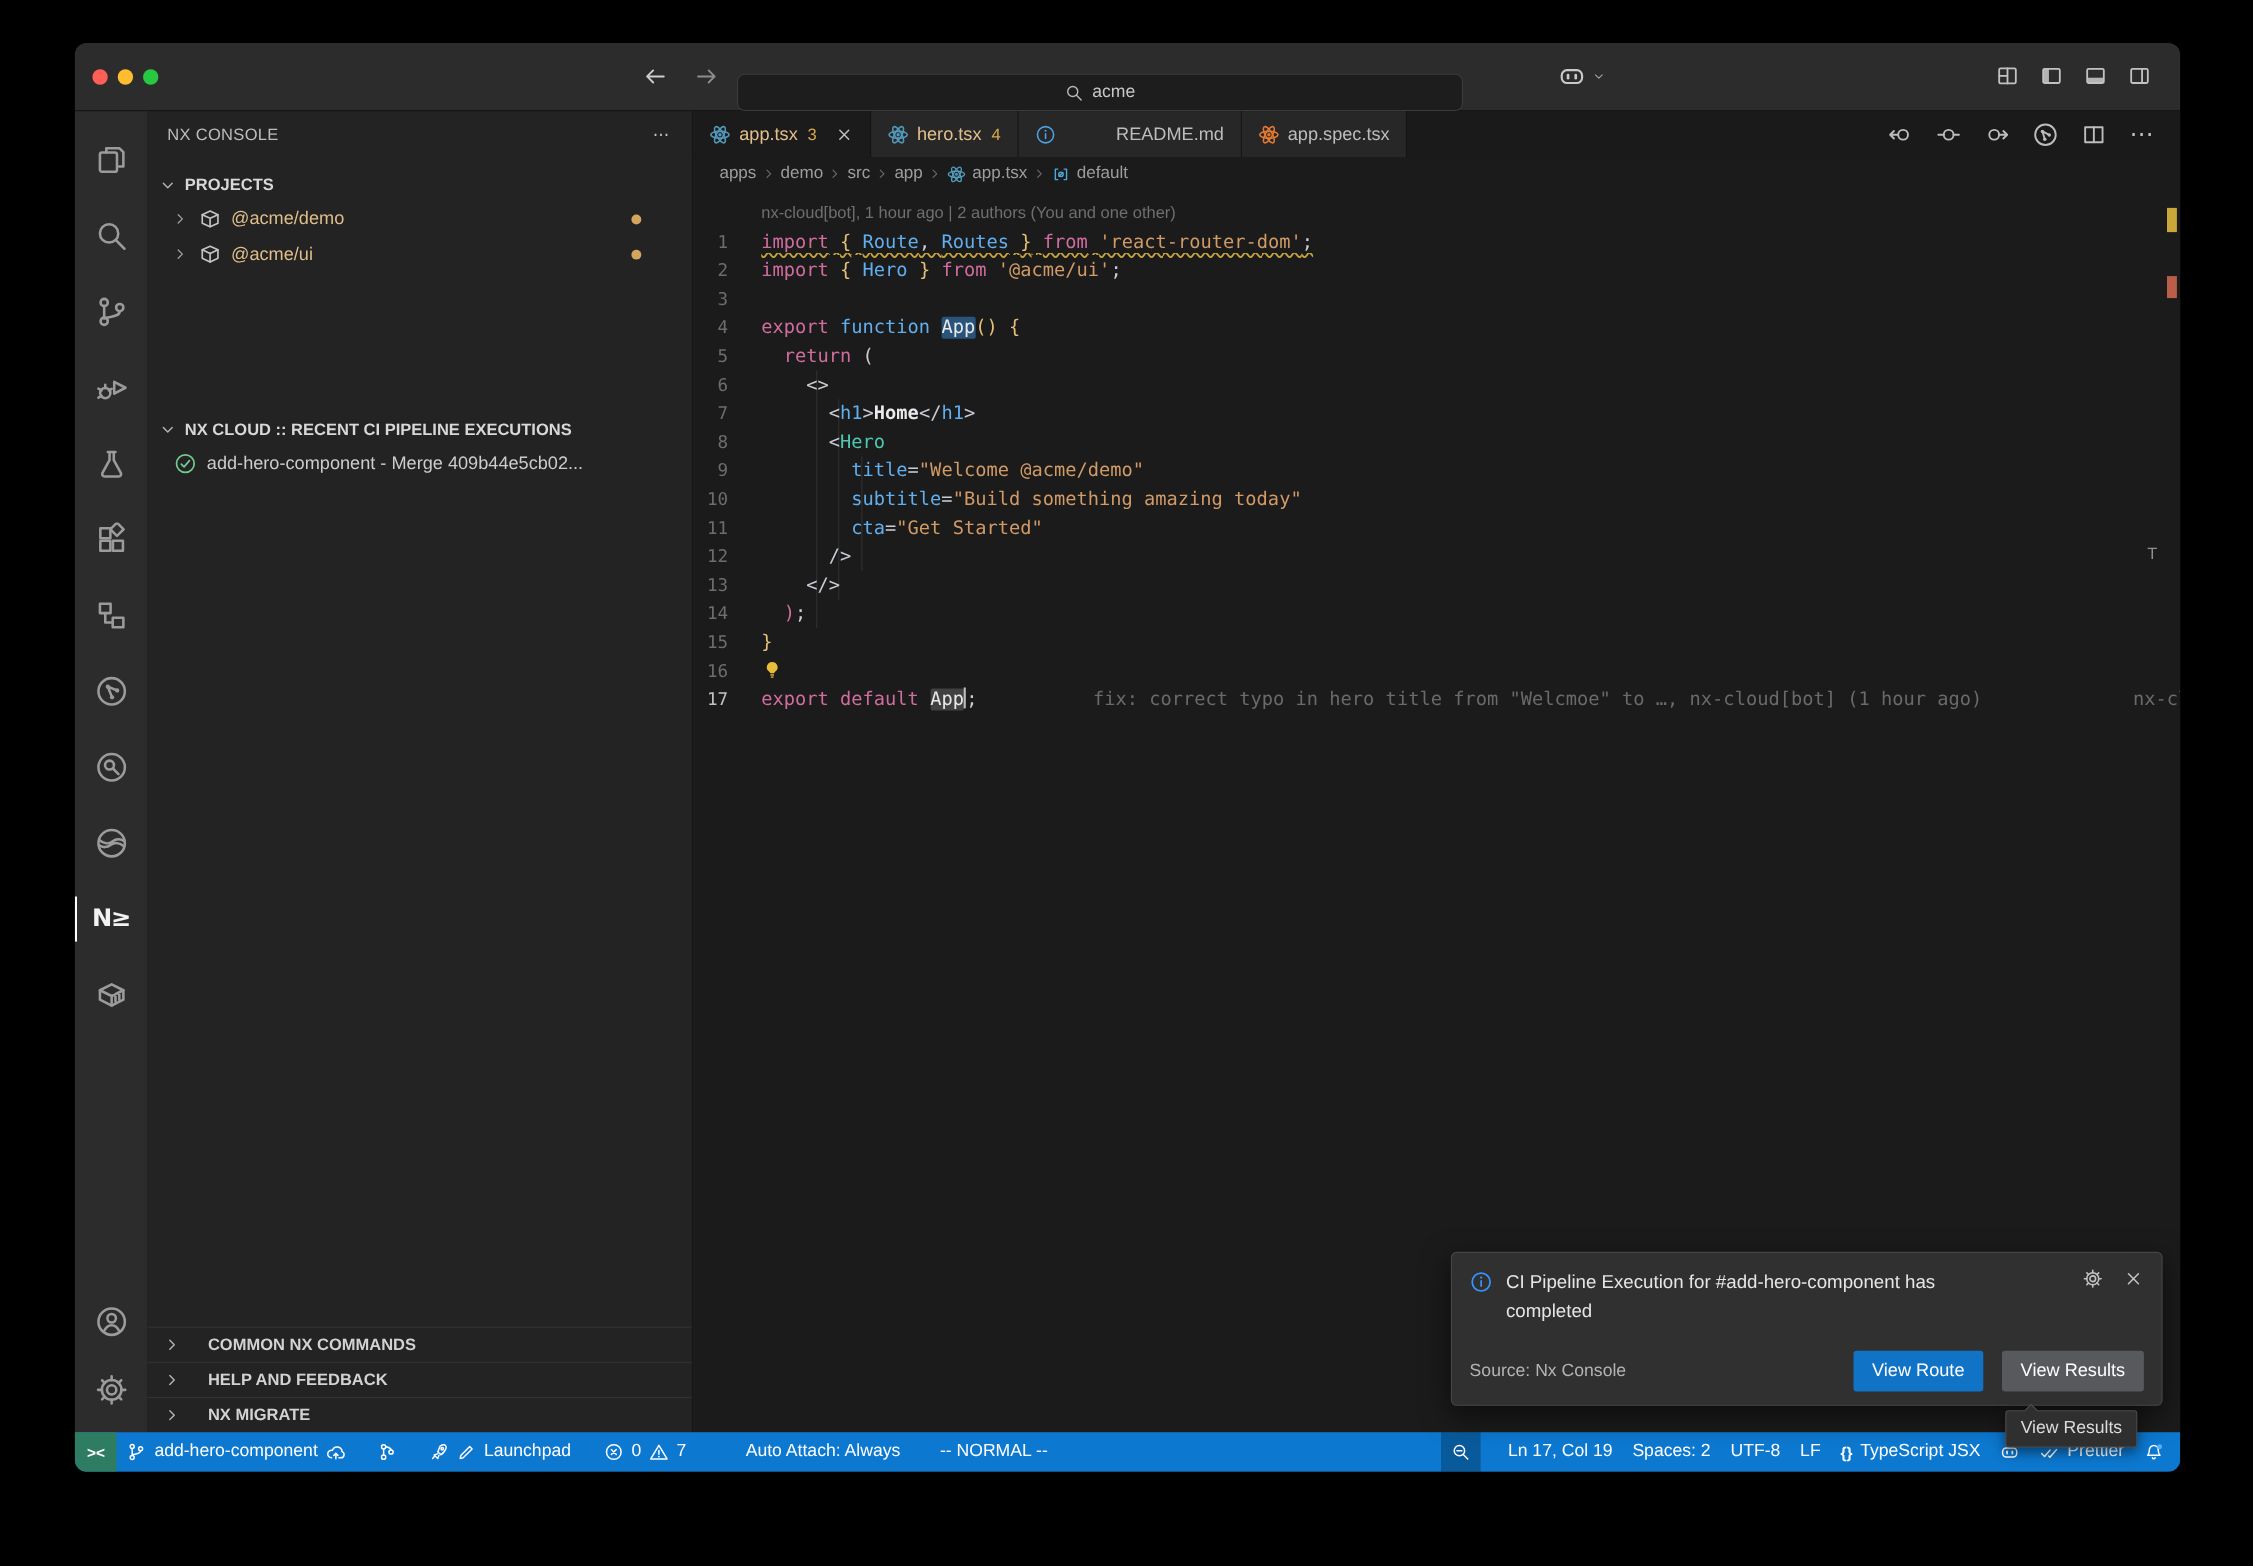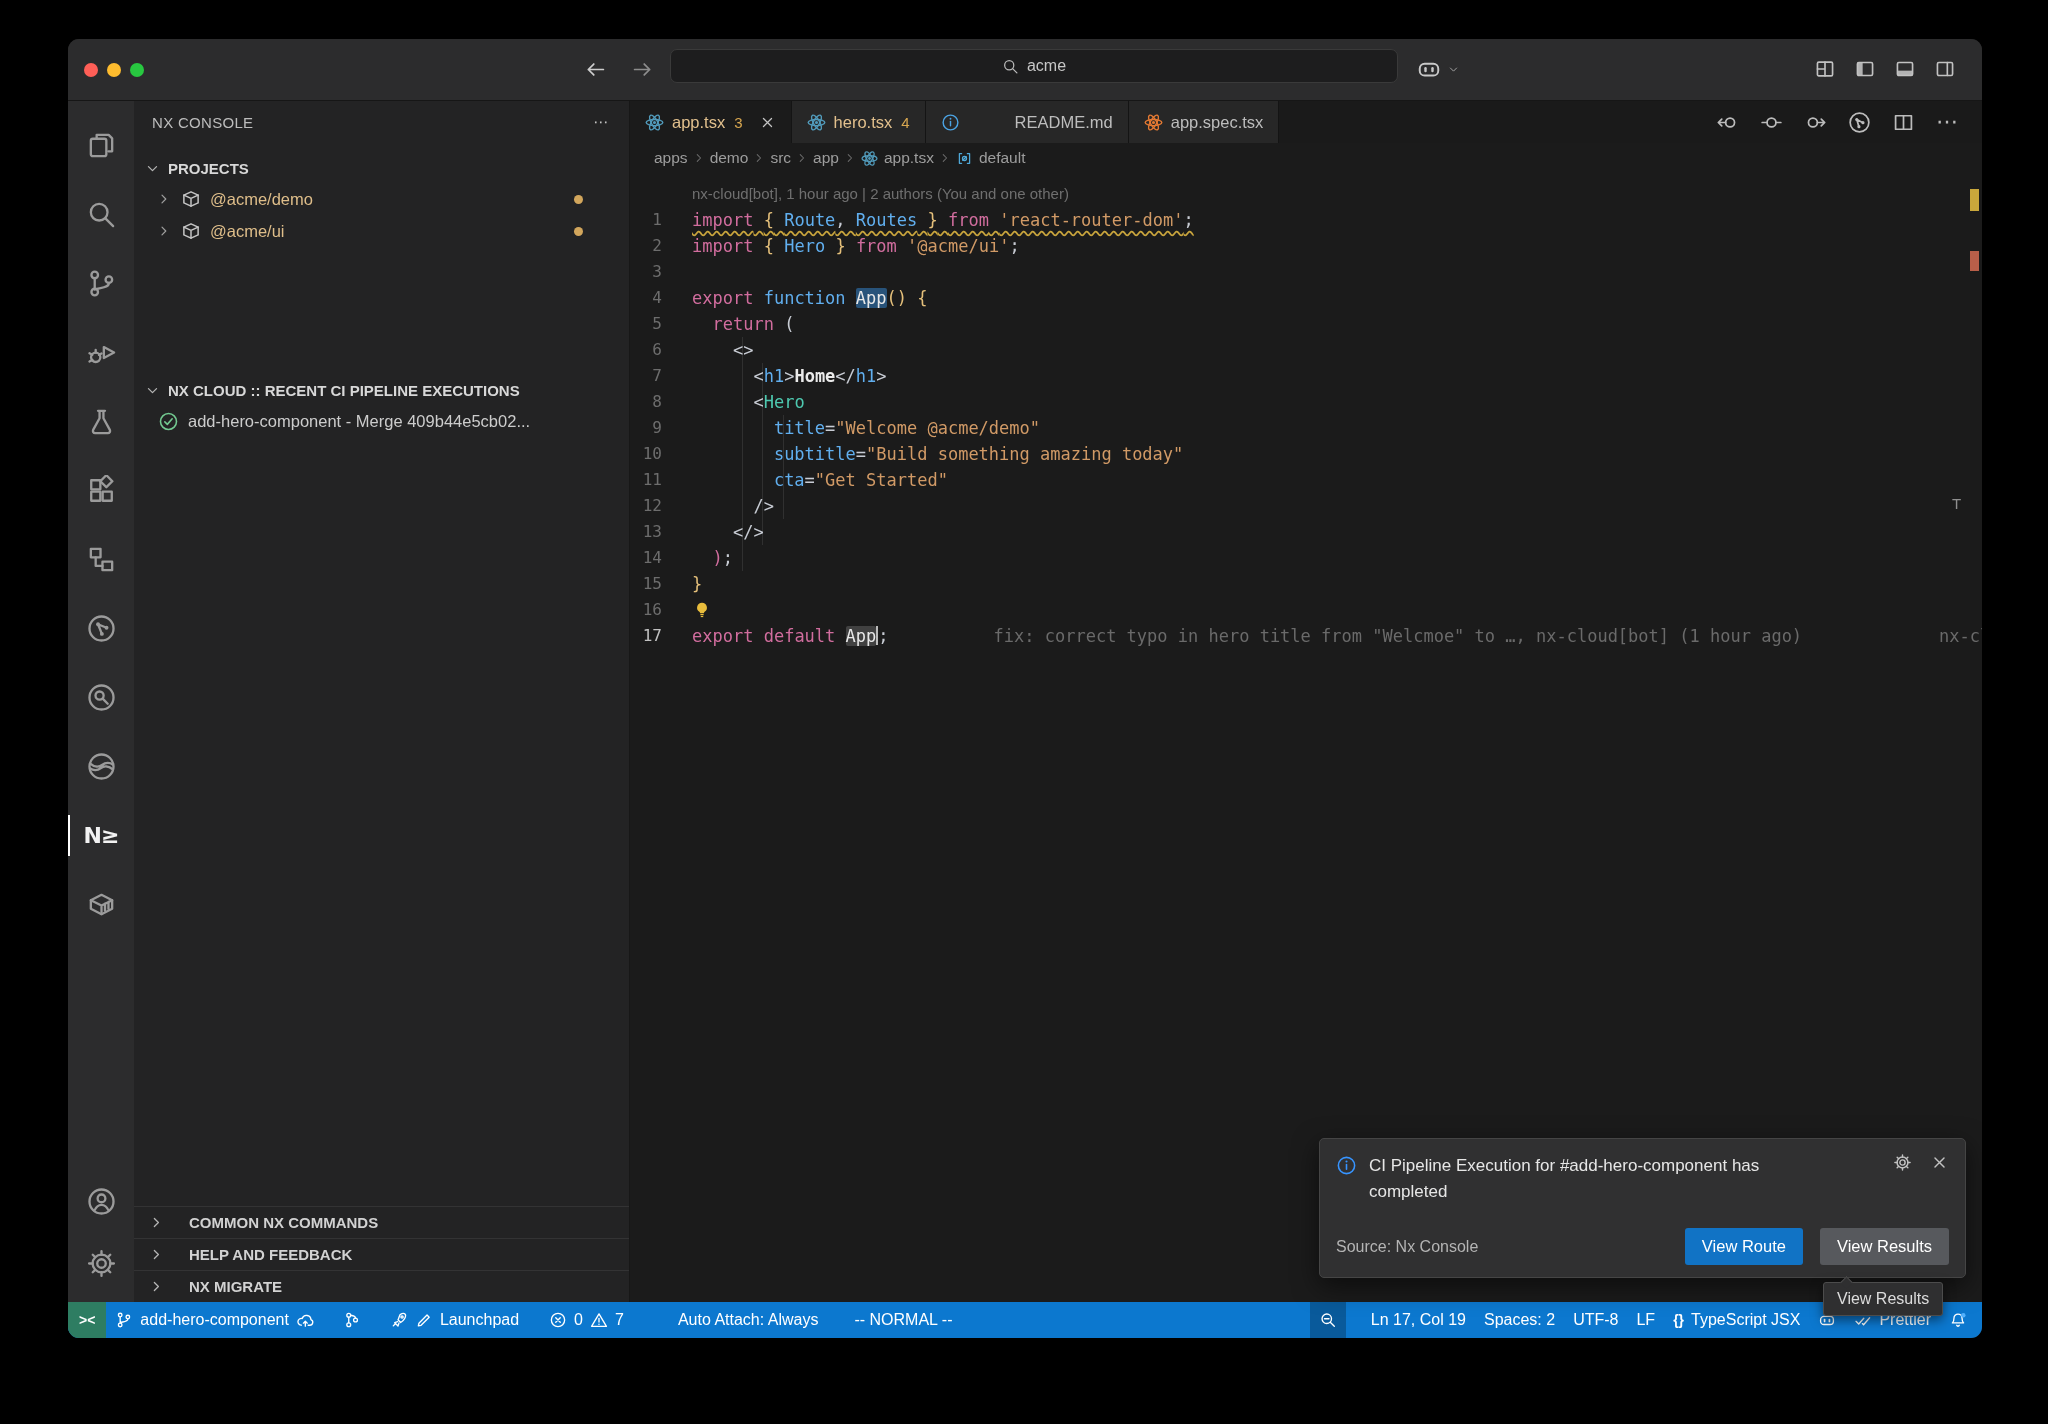--- a/index.html
+++ b/index.html
@@ -6,21 +6,21 @@
   html,body{width:2048px;height:1424px;background:#000;font-family:"Liberation Sans",sans-serif;overflow:hidden}
   .window{position:absolute;left:68px;top:39px;width:1914px;height:1299px;background:#1f1f1f;border-radius:11px;overflow:hidden;box-shadow:0 28px 90px rgba(0,0,0,.8)}
   
   .titlebar{height:62px;background:#2c2c2d;border-bottom:1px solid #161616;position:relative}
   .traffic{position:absolute;left:16px;top:24px;display:flex;gap:9px}
   .tl{width:14px;height:14px;border-radius:50%}
   .tl.r{background:#ff5f57}.tl.y{background:#febc2e}.tl.g{background:#28c840}
   .nav-arrows{position:absolute;left:516px;top:19px;display:flex;gap:24px}
   .nav-arrows .ic{width:23px;height:23px}
   .nav-back{color:#cdcdcd}.nav-fwd{color:#8d8d8d}
-  .searchbox{position:absolute;left:602px;top:10px;width:728px;height:34px;background:#1d1d1e;border:1px solid #3a3a3a;border-radius:7px;display:flex;align-items:center;justify-content:center;gap:8px;color:#c7c7c7;font-size:16px}
+  .searchbox{position:absolute;left:602px;top:28px;width:660px;height:34px;background:#1d1d1e;border:1px solid #3a3a3a;border-radius:7px;display:flex;align-items:center;justify-content:center;gap:8px;color:#c7c7c7;font-size:16px}
   .searchbox .ic{width:17px;height:17px;color:#b9b9b9}
   .copilot-menu{position:absolute;left:1348px;top:17px;display:flex;align-items:center;gap:5px;color:#c9c9c9}
   .copilot-menu .big{width:26px;height:26px}.copilot-menu .sm{width:13px;height:13px;color:#a3a3a3}
   .layout-controls{position:absolute;right:26px;top:19px;display:flex;gap:18px;color:#c2c2c2}
   .layout-controls .ic{width:22px;height:22px}
   
   .main{display:flex;height:1201px}
   .activitybar{width:66px;background:#2c2c2d;display:flex;flex-direction:column;align-items:center;padding-top:10px;flex:none}
   .ab-item{width:66px;height:69px;display:flex;align-items:center;justify-content:center;color:#9b9b9b;position:relative;cursor:pointer}
   .ab-item .ic{width:31px;height:31px}

